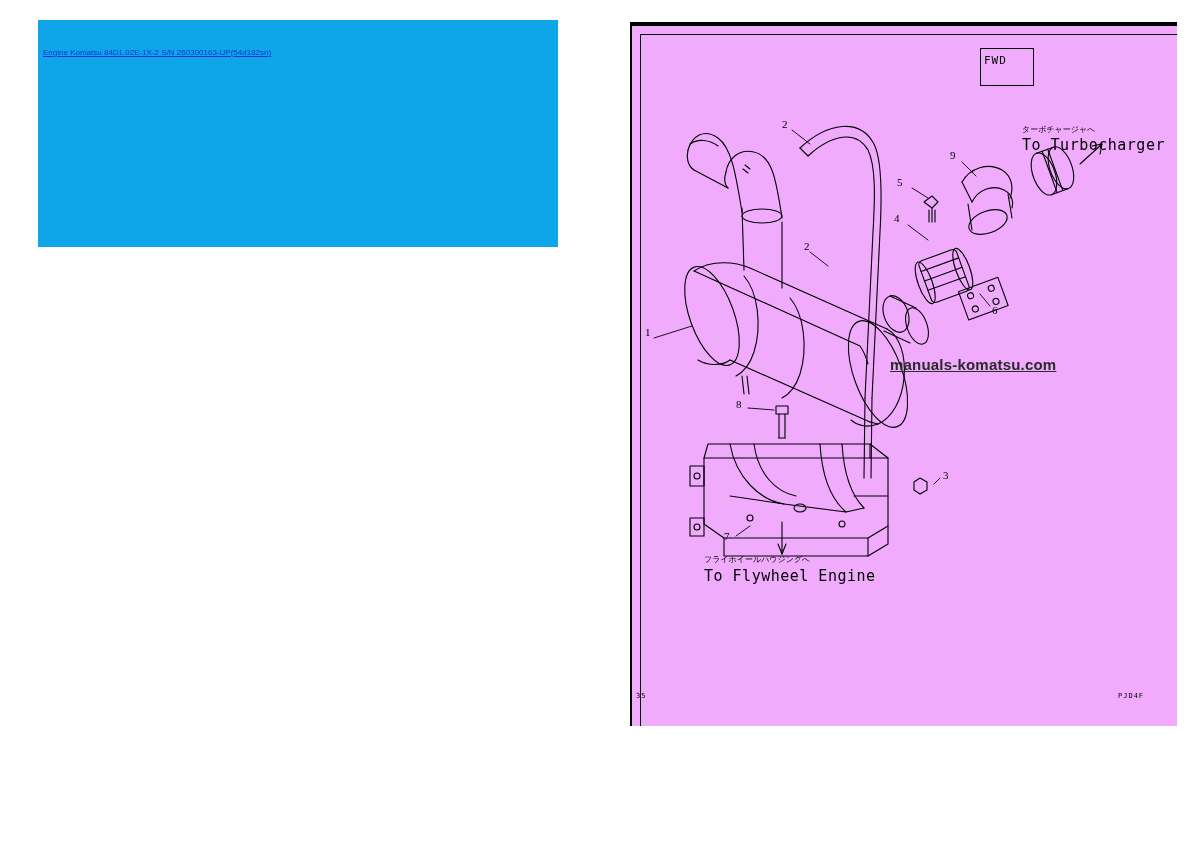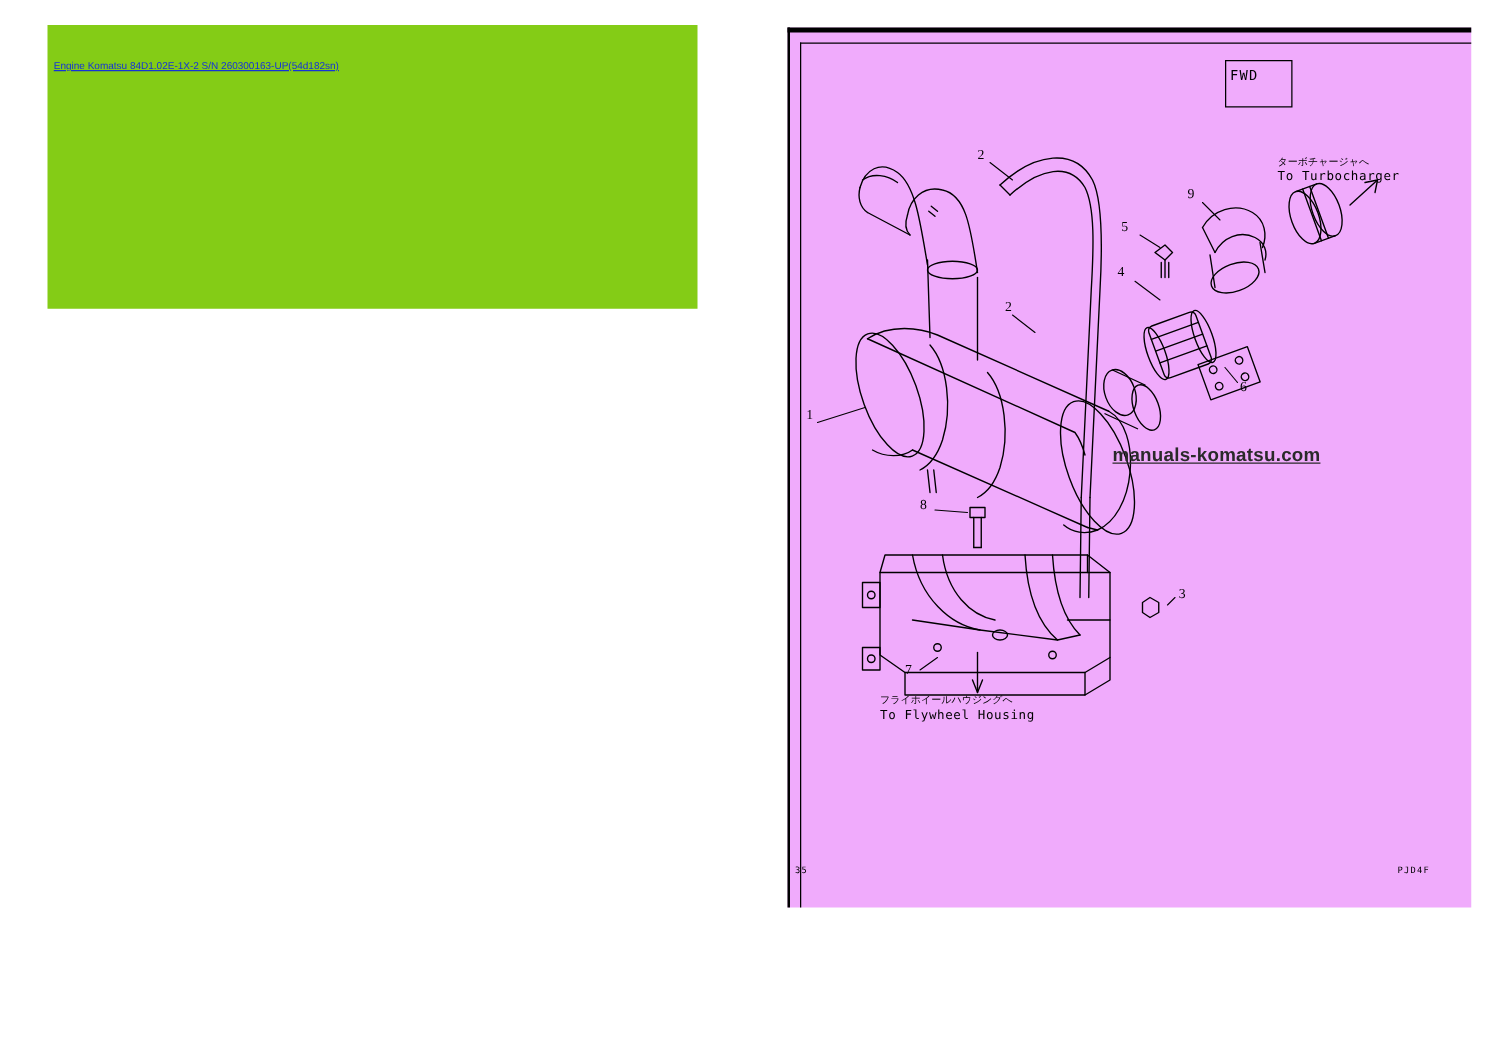--- a/index.html
+++ b/index.html
@@ -18,21 +18,21 @@
     background: #ffffff;
   }
 
   
   .black-panel {
     position: absolute;
     left: 38px;
     top: 20px;
     width: 520px;
     height: 227px;
-    background: #84cc16;
+    background: #0ea5e9;
   }
   .panel-link {
     position: absolute;
     left: 5px;
     top: 28px;
     font-size: 8px;
     line-height: 10px;
     color: #1433d8;
     text-decoration: underline;
     white-space: nowrap;
@@ -90,21 +90,21 @@
   .jp {
     position: absolute;
     font-size: 8px;
     color: #000;
     font-family: "DejaVu Sans", sans-serif;
     white-space: nowrap;
     text-align: left;
   }
   .en {
     position: absolute;
-    font-size: 10px;
+    font-size: 15px;
     color: #000;
     font-family: "DejaVu Sans Mono", monospace;
     letter-spacing: 0.5px;
     white-space: nowrap;
   }
 
   .fwd-box {
     position: absolute;
     left: 348px;
     top: 22px;
@@ -300,19 +300,19 @@
     <div class="callout" style="left:265px; top:150px;">5</div>
     <div class="callout" style="left:360px; top:278px;">6</div>
     <div class="callout" style="left:92px;  top:504px;">7</div>
     <div class="callout" style="left:104px; top:372px;">8</div>
     <div class="callout" style="left:318px; top:123px;">9</div>
 
     <div class="jp" style="left:390px; top:98px;">ターボチャージャへ</div>
     <div class="en" style="left:390px; top:110px;">To Turbocharger</div>
 
     <div class="jp" style="left:72px; top:528px; width:160px;">フライホイールハウジングへ</div>
-    <div class="en" style="left:72px; top:541px; width:160px;">To Flywheel Housing</div>
+    <div class="en" style="left:72px; top:541px; width:160px;">To Flywheel Engine</div>
 
     <div class="corner-code" style="left:4px; top:666px;">35</div>
     <div class="corner-code" style="left:486px; top:666px;text-align:right;">PJD4F</div>
   </div>
 
 </div>
 
 </body></html>

